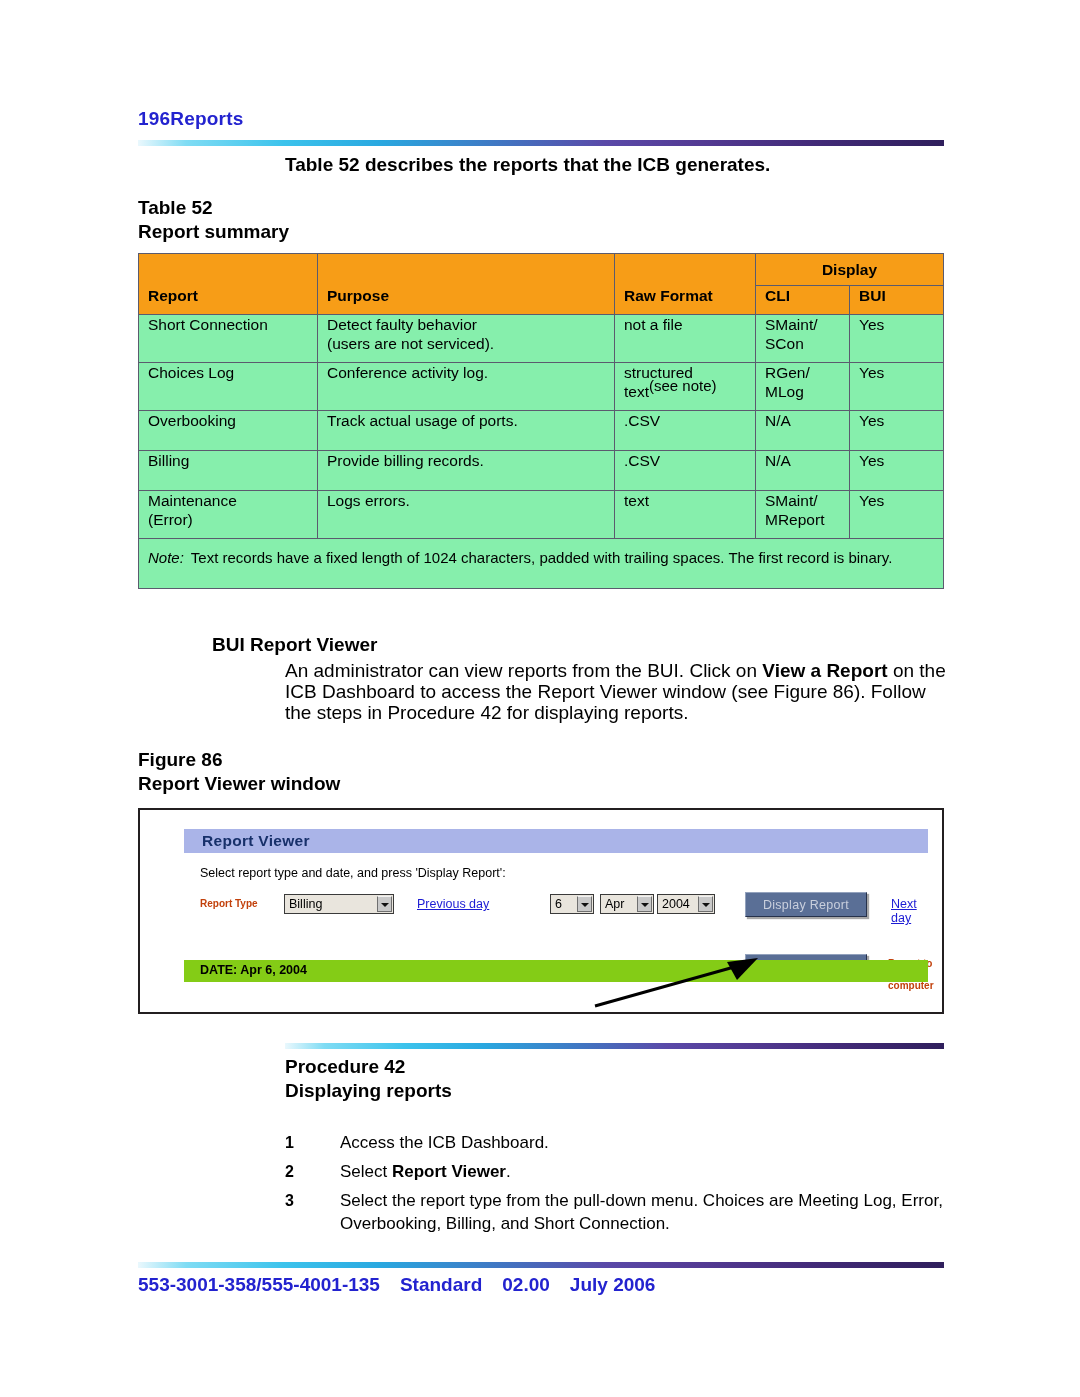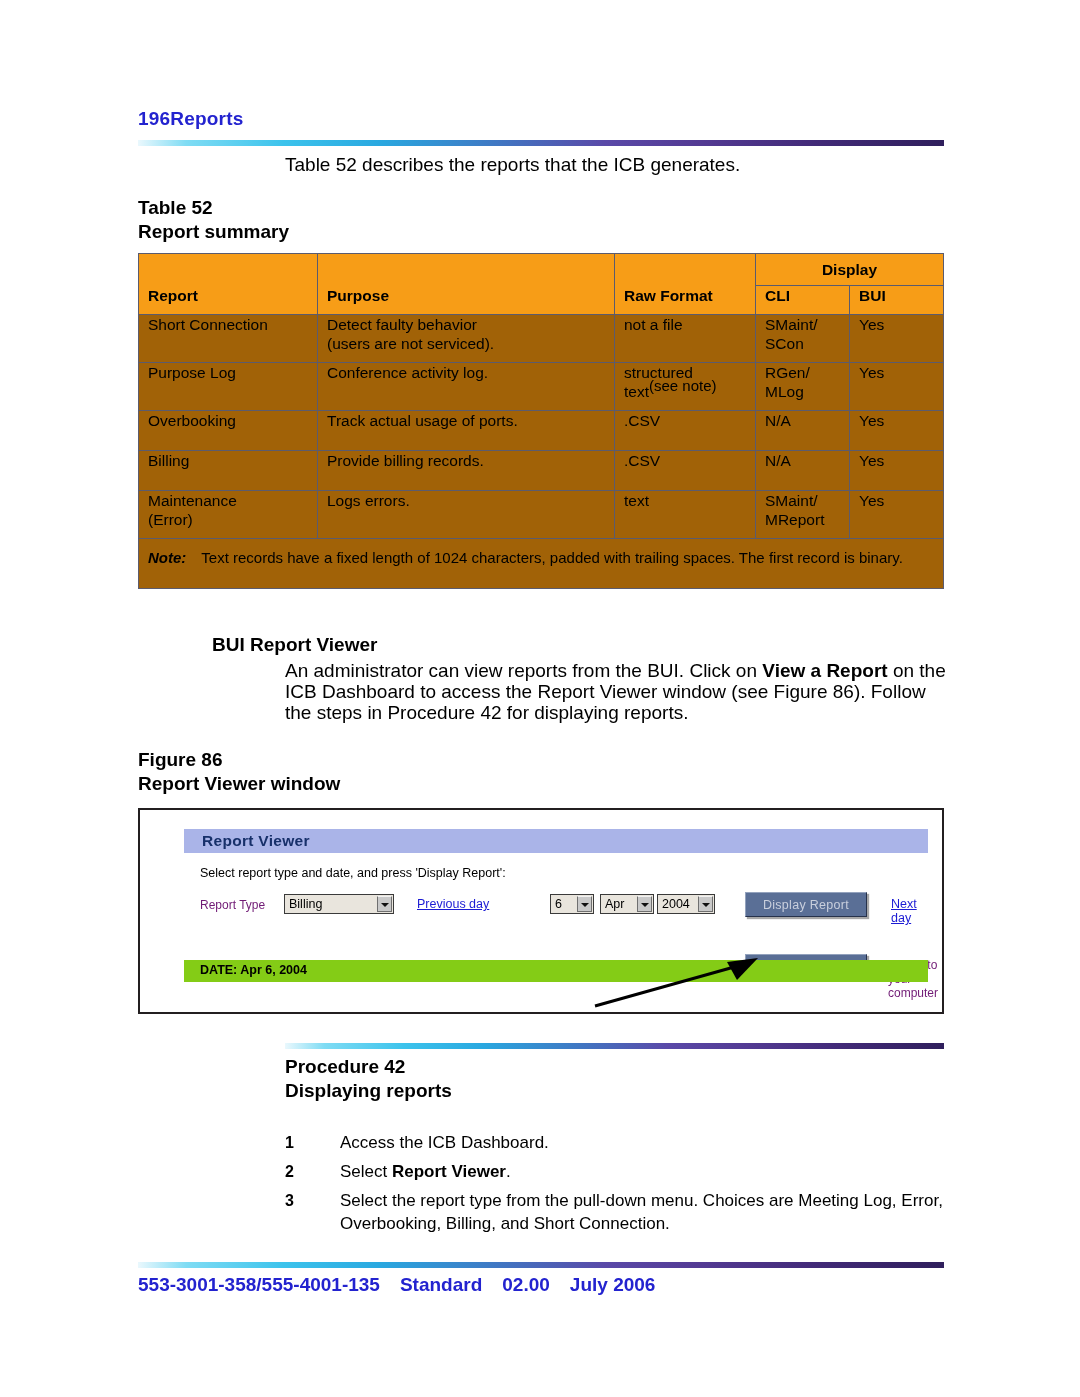--- a/index.html
+++ b/index.html
@@ -56,20 +56,21 @@
   }
 
   
   .intro-para {
     position: absolute;
     left: 285px;
     top: 152px;
     width: 660px;
     font-size: 19px;
     line-height: 25px;
+    font-weight: bold;
   }
 
   
   .table-caption {
     position: absolute;
     left: 138px;
     top: 196px;
     font-size: 19px;
     font-weight: bold;
     line-height: 24px;
@@ -102,35 +103,35 @@
     padding-top: 6px !important;
     padding-bottom: 6px !important;
   }
   .th-blank { border-bottom: none !important; }
   .th-lower { border-top: none !important; }
   .col-report   { width: 160px; }
   .col-purpose  { width: 278px; }
   .col-raw      { width: 122px; }
   .col-cli      { width: 124px; }
   .col-bui      { width: 122px; }
-  .summary-table tbody td { background: #a16207; height: 30px; }
+  .summary-table tbody td { background: #86efac; height: 30px; }
   .sup-note {
     font-size: 15px;
     vertical-align: super;
     line-height: 0;
   }
   .note-cell {
     font-size: 15px;
     padding: 9px 9px 10px 9px !important;
     line-height: 19px;
   }
   .note-cell .note-label {
-    font-weight: bold;
+    font-weight: normal;
     font-style: italic;
-    margin-right: 15px;
+    margin-right: 7px;
   }
 
   
   .sec-heading {
     position: absolute;
     left: 212px;
     top: 634px;
     font-size: 19px;
     font-weight: bold;
   }
@@ -192,23 +193,24 @@
   }
   .rv-controls {
     position: absolute;
     left: 60px;
     top: 84px;
     width: 730px;
     height: 24px;
   }
   .rv-label {
     position: absolute;
-    font-size: 12px;
-    color: #701a75;
+    font-size: 10px;
+    color: #c2410c;
     top: 4px;
+    font-weight: bold;
   }
   .combo {
     position: absolute;
     top: 0;
     height: 20px;
     background: #e9e5dd;
     border: 1px solid #3a3a3a;
     box-sizing: border-box;
     font-size: 12.5px;
     color: #000;
@@ -388,21 +390,21 @@
           <div>(users are not serviced).</div>
         </td>
         <td>not a file</td>
         <td>
           <div>SMaint/</div>
           <div>SCon</div>
         </td>
         <td>Yes</td>
       </tr>
       <tr>
-        <td>Purpose Log</td>
+        <td>Choices Log</td>
         <td>
           <div>Conference activity log.</div>
         </td>
         <td>
           <div>structured</div>
           <div><span>text</span><span class="sup-note">(see note)</span></div>
         </td>
         <td>
           <div>RGen/</div>
           <div>MLog</div>

